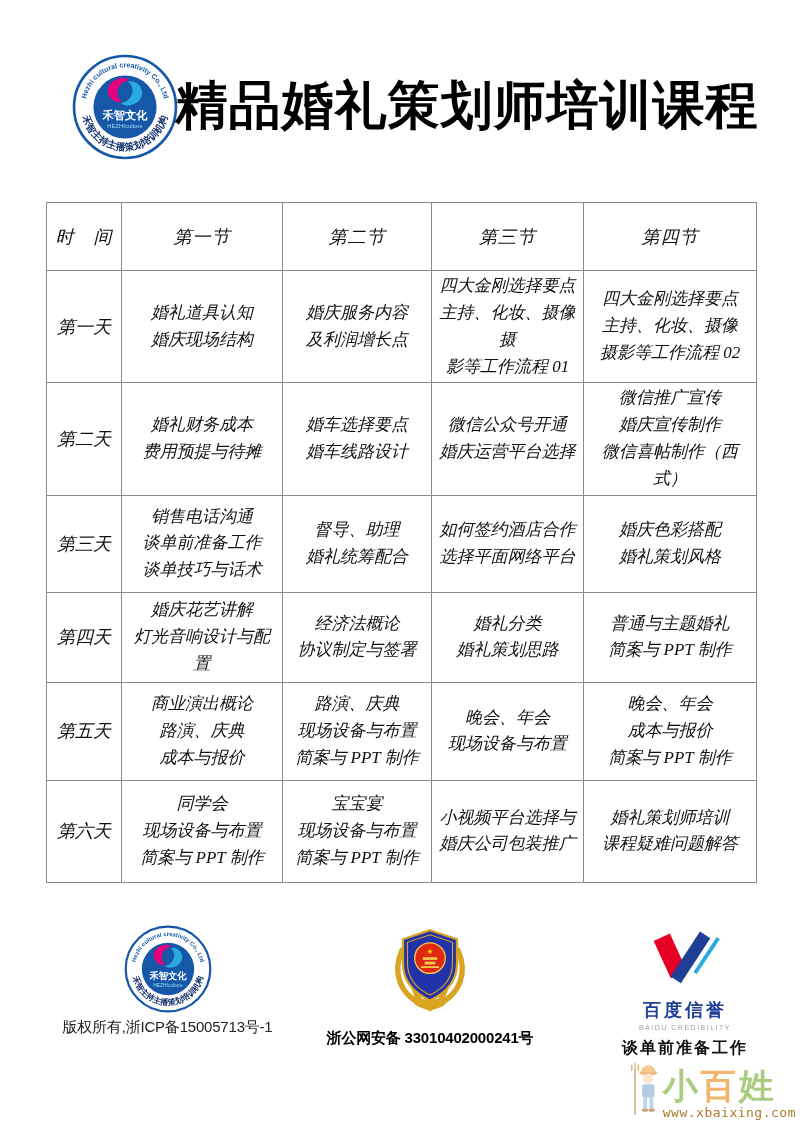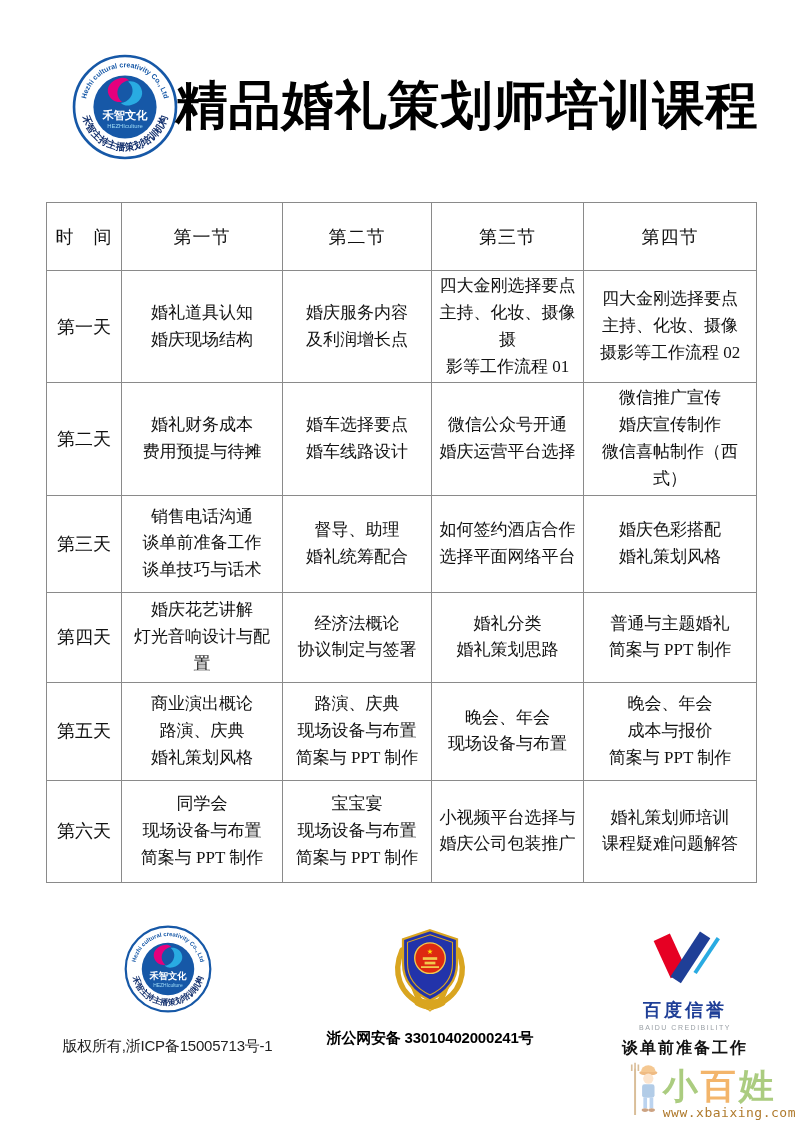--- a/index.html
+++ b/index.html
@@ -21,20 +21,21 @@
     font-family:"Liberation Serif","DejaVu Serif",serif;
     font-weight:700;font-size:52px;letter-spacing:1px;color:#000;
     white-space:nowrap;
   }
 
   
   .course-table{
     position:absolute;left:46px;top:202px;width:710px;
     border-collapse:collapse;table-layout:fixed;
     font-family:"Liberation Serif","DejaVu Serif",serif;
+    font-style:italic;
   }
   .course-table td,.course-table th{
     border:1px solid #8a8a8a;
     text-align:center;vertical-align:middle;
     font-weight:400;color:#111;
     padding:2px 4px;box-sizing:border-box;
   }
   .course-table th{font-size:18px;letter-spacing:1px;}
   .day-cell{font-size:18px;}
   .content-cell{font-size:17px;line-height:1.58;white-space:pre-line;}
@@ -42,21 +43,21 @@
   .r-1{height:103px;}
   .r-2{height:92px;}
   .r-3{height:97px;}
   .r-4{height:90px;}
   .r-5{height:98px;}
   .r-6{height:102px;}
 
   
   .footer-left{position:absolute;left:55px;top:925px;width:225px;text-align:center;}
   .footer-left .logo-small{width:88px;height:88px;display:inline-block;}
-  .copyright-text{margin:20px 0 0 0;font-size:15px;color:#222;letter-spacing:-0.2px;}
+  .copyright-text{margin:1px 0 0 0;font-size:15px;color:#222;letter-spacing:-0.2px;}
 
   .footer-center{position:absolute;left:300px;top:923px;width:260px;text-align:center;}
   .police-text{margin:12px 0 7px 0;font-size:15px;font-weight:700;color:#000;letter-spacing:-0.2px;}
 
   .footer-right{position:absolute;left:605px;top:928px;width:160px;text-align:center;}
   .baidu-title{margin:4px 0 0 0;font-size:18px;font-weight:700;color:#1f3f97;letter-spacing:3px;}
   .baidu-sub{margin:2px 0 0 0;font-size:7px;color:#9aa0a6;letter-spacing:1.5px;}
   .baidu-cert{margin:7px 0 0 0;font-size:16px;font-weight:700;color:#111;letter-spacing:2px;}
 
   
@@ -156,21 +157,21 @@
 协议制定与签署</td>
       <td class="content-cell">婚礼分类
 婚礼策划思路</td>
       <td class="content-cell">普通与主题婚礼
 简案与 PPT 制作</td>
     </tr>
     <tr class="r-5">
       <td class="day-cell">第五天</td>
       <td class="content-cell">商业演出概论
 路演、庆典
-婚礼策划风格</td>
+成本与报价</td>
       <td class="content-cell">路演、庆典
 现场设备与布置
 简案与 PPT 制作</td>
       <td class="content-cell">晚会、年会
 现场设备与布置</td>
       <td class="content-cell">晚会、年会
 成本与报价
 简案与 PPT 制作</td>
     </tr>
     <tr class="r-6">

